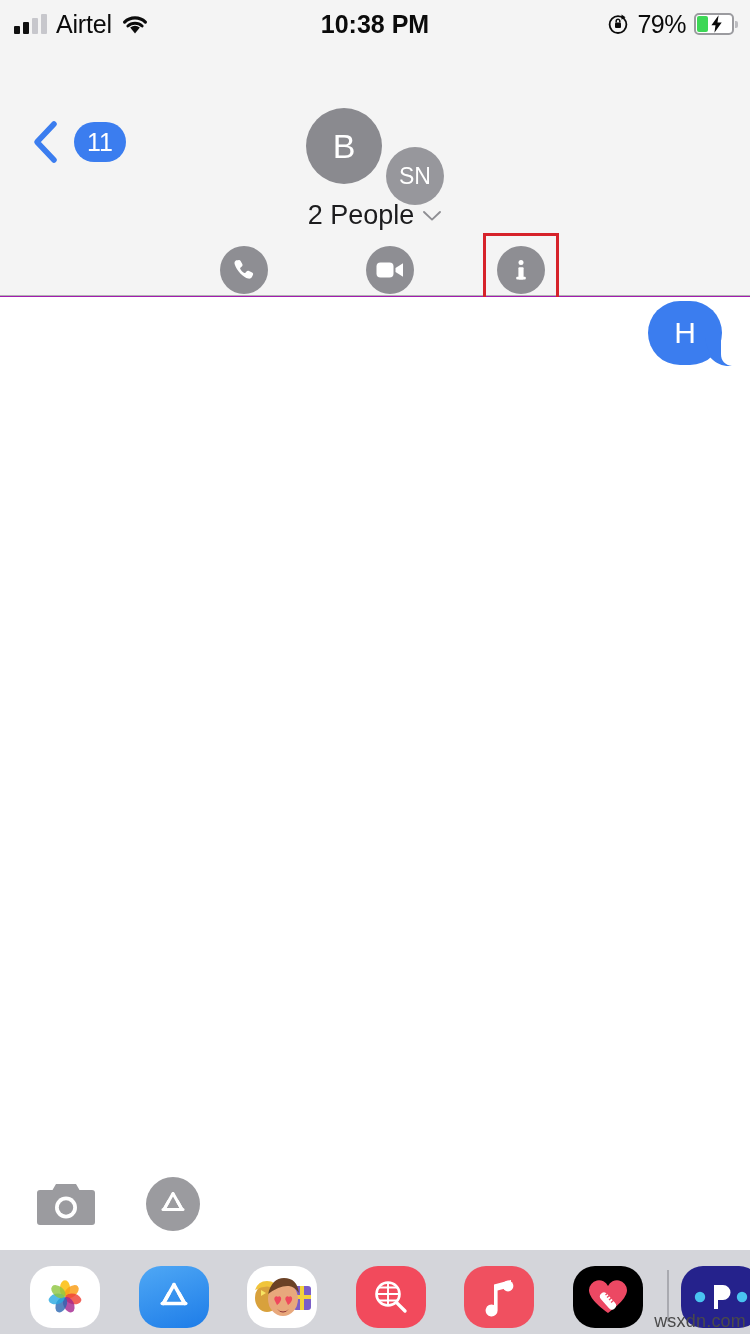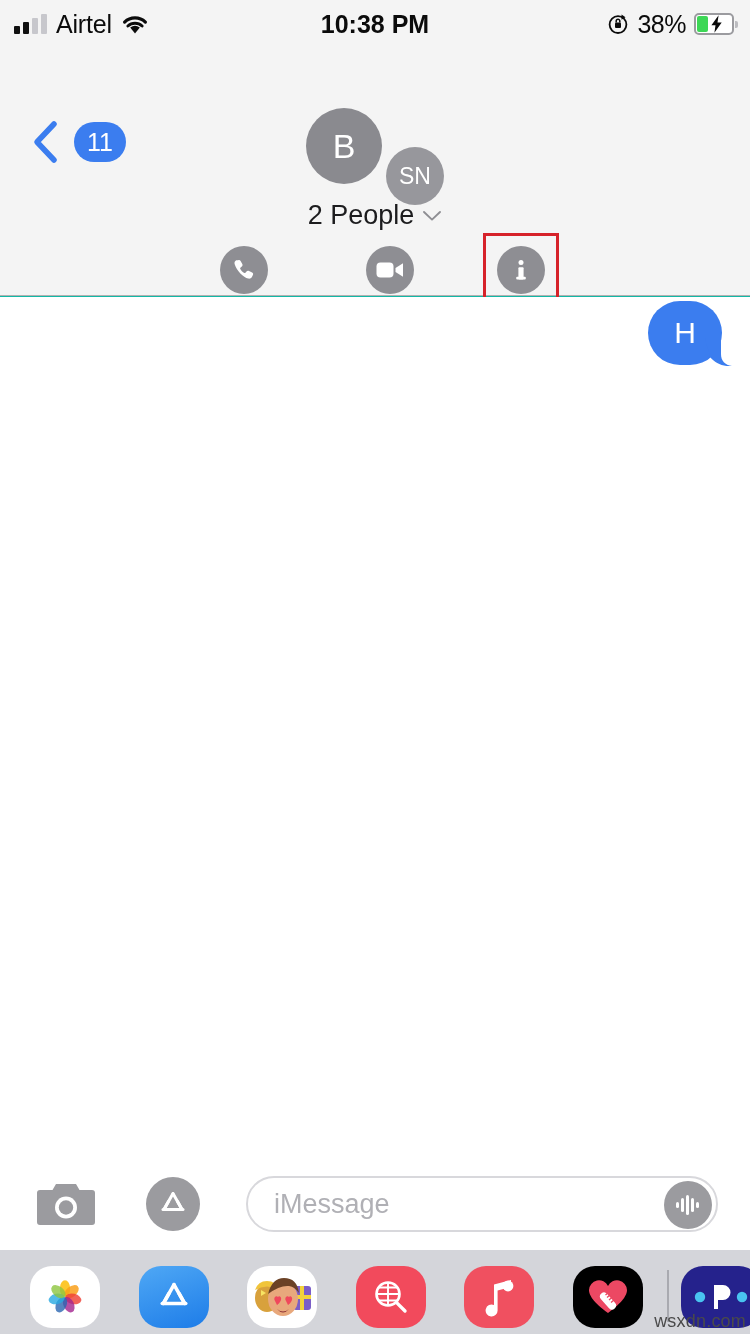--- a/index.html
+++ b/index.html
@@ -4,21 +4,21 @@
 <style>
   * { margin:0; padding:0; box-sizing:border-box; }
   html, body { width:750px; height:1334px; }
   body {
     font-family: "Liberation Sans", sans-serif;
     background:#ffffff;
     position:relative;
     overflow:hidden;
     -webkit-font-smoothing:antialiased;
   }
-  .screen { position:relative; width:750px; height:1334px; background:#14b8a6; }
+  .screen { position:relative; width:750px; height:1334px; background:#a21caf; }
 
   
   .statusbar{
     position:absolute; top:0; left:0; width:750px; height:48px;
     background:#f4f4f4; display:flex; align-items:center;
   }
   .sb-left{ position:absolute; left:14px; top:0; height:48px; display:flex; align-items:center; gap:9px; }
   .signal{ display:flex; align-items:flex-end; gap:3px; height:20px; }
   .signal i{ display:block; width:6px; border-radius:1px; background:#c7c7cc; }
   .signal i.on{ background:#101010; }
@@ -194,21 +194,21 @@
       <span class="sb-time">10:38 PM</span>
     </div>
 
     <div class="sb-right">
       <svg class="rotlock" viewBox="0 0 22 22">
         <circle cx="11" cy="11.6" r="8.4" fill="none" stroke="#0b0b0b" stroke-width="1.8"></circle>
         <rect x="8" y="9.6" width="6" height="5.4" rx="1" fill="#0b0b0b"></rect>
         <path d="M9.2 9.6 v-1.5 a1.8 1.8 0 0 1 3.6 0 v1.5" fill="none" stroke="#0b0b0b" stroke-width="1.5"></path>
         <path d="M14.5 1.6 l4 2.6 -4 2.6 z" fill="#0b0b0b"></path>
       </svg>
-      <span class="batt-pct">38%</span>
+      <span class="batt-pct">79%</span>
       <div class="battery">
         <div class="batt-body"></div>
         <div class="batt-fill"></div>
         <div class="batt-cap"></div>
         <svg class="batt-bolt" viewBox="0 0 20 20">
           <path d="M11.6 1.2 L4.4 11.2 h4.1 l-1.1 7.6 7.3 -10.2 h-4.2 z" fill="#0b0b0b"></path>
         </svg>
       </div>
     </div>
   </div>
@@ -291,32 +291,20 @@
     <div class="appstore-btn">
       <svg width="34" height="34" viewBox="0 0 34 34">
         <path d="M17 6.5 L25.5 21.5" stroke="#fff" stroke-width="3" stroke-linecap="round"></path>
         <path d="M17 6.5 L8.5 21.5" stroke="#fff" stroke-width="3" stroke-linecap="round"></path>
         <path d="M12.6 14.2 L8 22.4" stroke="#fff" stroke-width="3" stroke-linecap="round"></path>
         <path d="M7 22.5 h20" stroke="#fff" stroke-width="3" stroke-linecap="round"></path>
         <path d="M21.4 14.2 L26 22.4" stroke="#fff" stroke-width="3" stroke-linecap="round"></path>
       </svg>
     </div>
 
-    <div class="msgfield">
-      <span class="msg-placeholder">iMessage</span>
-      <div class="audio-btn">
-        <svg width="30" height="26" viewBox="0 0 30 26">
-          <rect x="3" y="10" width="3" height="6" rx="1.5" fill="#fff"></rect>
-          <rect x="8" y="6" width="3" height="14" rx="1.5" fill="#fff"></rect>
-          <rect x="13" y="3" width="3" height="20" rx="1.5" fill="#fff"></rect>
-          <rect x="18" y="6" width="3" height="14" rx="1.5" fill="#fff"></rect>
-          <rect x="23" y="10" width="3" height="6" rx="1.5" fill="#fff"></rect>
-        </svg>
-      </div>
-    </div>
   </div>
 
   <div class="drawer">
 
     <div class="app-icon" style="left:30px; background:#ffffff;">
       <svg width="46" height="46" viewBox="0 0 46 46">
         <g transform="translate(23,23)">
           <ellipse cx="0" cy="-8.5" rx="5.2" ry="8.2" fill="#fcc21b" opacity=".92"></ellipse>
           <ellipse cx="0" cy="-8.5" rx="5.2" ry="8.2" fill="#f9a01b" opacity=".85" transform="rotate(51)"></ellipse>
           <ellipse cx="0" cy="-8.5" rx="5.2" ry="8.2" fill="#ef4136" opacity=".82" transform="rotate(103)"></ellipse>

